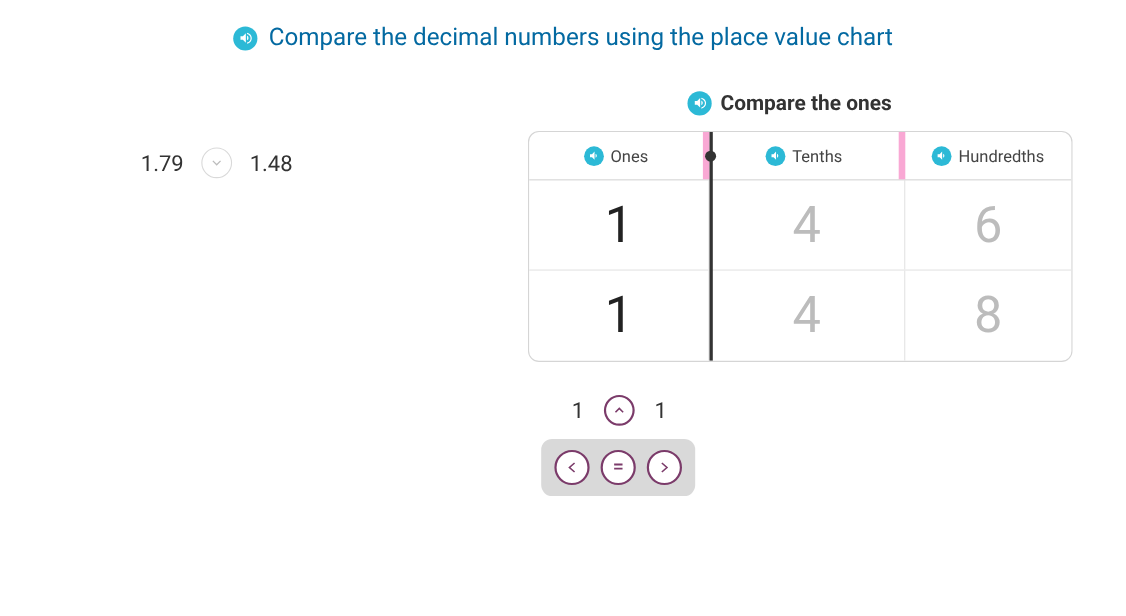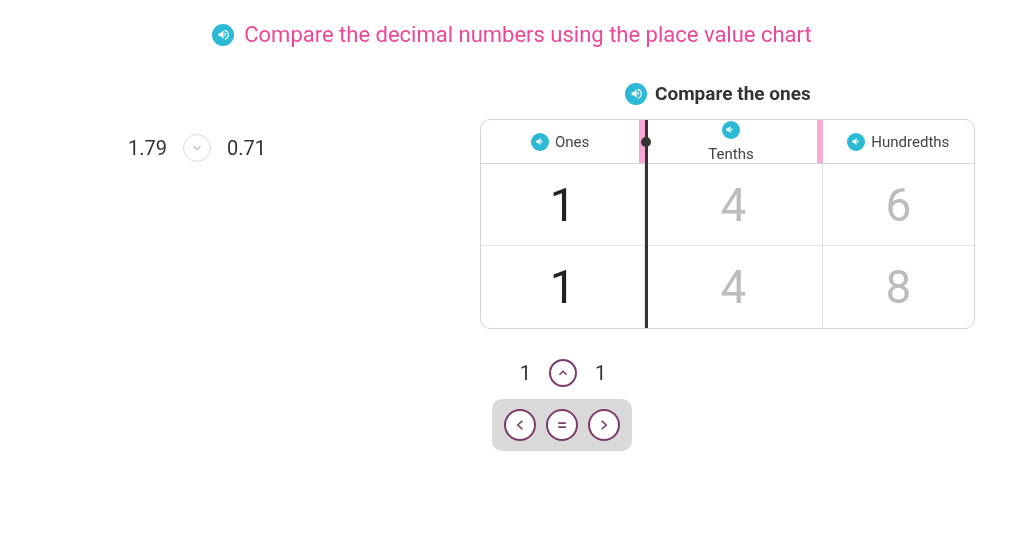--- a/index.html
+++ b/index.html
@@ -13,21 +13,21 @@
   }
   .title-row {
     display: flex;
     align-items: center;
     justify-content: center;
     gap: 10px;
     padding-top: 22px;
   }
   .title-text {
     font-size: 22px;
-    color: #ec4899;
+    color: #0369a1;
   }
   .audio-icon {
     width: 22px;
     height: 22px;
     border-radius: 50%;
     background: #2cb9d6;
     display: inline-flex;
     align-items: center;
     justify-content: center;
     flex-shrink: 0;
@@ -103,21 +103,21 @@
   .pv-cell {
     display: flex;
     align-items: center;
     justify-content: center;
     font-size: 46px;
     font-weight: 400;
     border-right: 1px solid #e3e3e3;
   }
   .pv-cell:last-child { border-right: none; }
   .col-ones { width: 165px; }
-  .col-tenths { width: 178px; flex-direction: column; }
+  .col-tenths { width: 178px; }
   .col-hundr { width: 152px; }
   .digit-active { color: #222; }
   .digit-inactive { color: #bcbcbc; }
   .decimal-divider {
     position: absolute;
     left: 164px;
     top: 0;
     bottom: 0;
     width: 3px;
     background: #333;
@@ -198,21 +198,21 @@
 
 <div class="content">
   <div class="left-col">
     <div class="compare-expr">
       <span>1.79</span>
       <span class="chevron-circle">
         <svg viewBox="0 0 24 24">
             <polyline points="6 9 12 15 18 9"></polyline>
           </svg>
       </span>
-      <span>0.71</span>
+      <span>1.48</span>
     </div>
   </div>
 
   <div class="right-col">
     <div class="step-label">
       <span class="audio-icon">
         <svg viewBox="0 0 24 24">
             <path d="M3 9v6h4l5 5V4L7 9H3zm13.5 3a4.5 4.5 0 0 0-2.5-4v8a4.5 4.5 0 0 0 2.5-4zm-2.5-8.7v2.06A8 8 0 0 1 20 12a8 8 0 0 1-6 7.64v2.06A10 10 0 0 0 22 12 10 10 0 0 0 14 3.3z"></path>
           </svg>
       </span>

